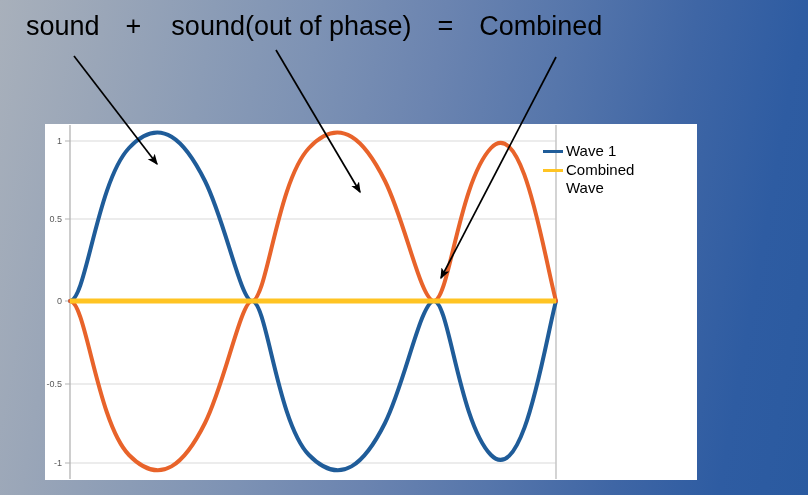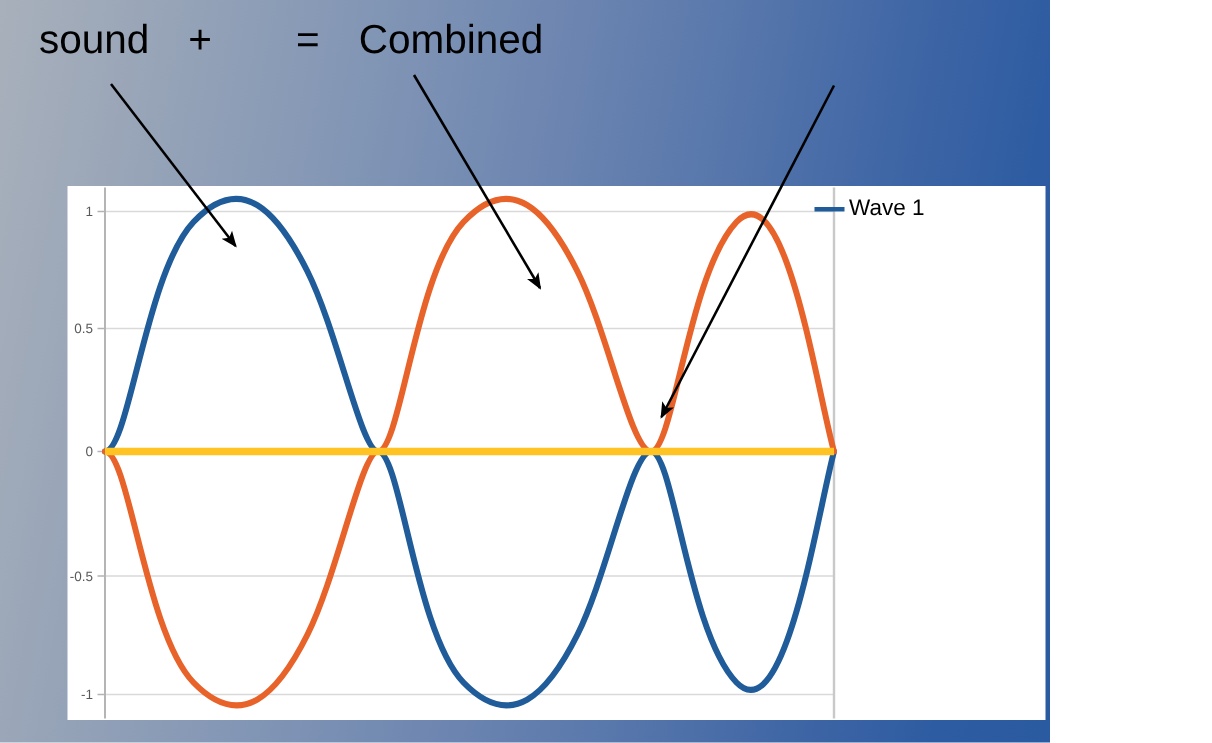--- a/index.html
+++ b/index.html
@@ -7,21 +7,21 @@
     padding: 0;
   }
   body {
     width: 808px;
     height: 495px;
     overflow: hidden;
     font-family: "Liberation Sans", sans-serif;
   }
   #slide {
     position: relative;
-    width: 700px;
+    width: 808px;
     height: 495px;
     background: linear-gradient(100deg,
         #a8b0bb 0%,
         #9aa6b8 12%,
         #8b9cb6 24%,
         #7d92b4 36%,
         #6b84b0 50%,
         #5676ab 64%,
         #3f66a5 78%,
         #2e5ca2 90%,
@@ -73,21 +73,21 @@
   #chart-svg {
     position: absolute;
     left: 0;
     top: 0;
   }
 
   
   #legend {
     position: absolute;
     left: 543px;
-    top: 130px;
+    top: 142px;
     width: 105px;
   }
   .legend-item {
     display: flex;
     align-items: flex-start;
     margin-bottom: 1px;
   }
   .legend-swatch {
     flex: 0 0 auto;
     width: 20px;
@@ -111,20 +111,21 @@
 </head>
 <body>
 
 <div id="slide">
 
   <div id="title-row">
     <span>sound</span>
     <span class="t-gap-a"></span>
     <span>+</span>
     <span class="t-gap-b"></span>
+    <span>sound(out of phase)</span>
     <span class="t-gap-c"></span>
     <span>=</span>
     <span class="t-gap-d"></span>
     <span>Combined</span>
   </div>
 
   <div id="chart-panel">
     <svg id="chart-svg" width="652" height="356" viewBox="0 0 652 356">
 
       <rect x="25" y="1" width="486" height="354" fill="#ffffff"></rect>
@@ -167,20 +168,24 @@
 
       <line x1="25" y1="177" x2="511" y2="177" stroke="#ffc423" stroke-width="5" stroke-linecap="butt"></line>
     </svg>
   </div>
 
   <div id="legend">
     <div class="legend-item">
       <span class="legend-swatch" style="background:#1f5c99"></span>
       <span class="legend-label">Wave 1</span>
     </div>
+    <div class="legend-item">
+      <span class="legend-swatch" style="background:#ffc423"></span>
+      <span class="legend-label">Combined Wave</span>
+    </div>
   </div>
 
   <svg id="arrows" viewBox="0 0 808 495">
     <defs>
       <marker id="ah" markerWidth="7" markerHeight="7" refX="5.6" refY="3" orient="auto" markerUnits="strokeWidth">
         <path d="M0,0.4 L6.4,3 L0,5.6 L1.5,3 Z" fill="#000000"></path>
       </marker>
     </defs>
     <line x1="74" y1="56" x2="157" y2="164" stroke="#000000" stroke-width="1.7" marker-end="url(#ah)"></line>
     <line x1="276" y1="50" x2="360" y2="192" stroke="#000000" stroke-width="1.7" marker-end="url(#ah)"></line>

